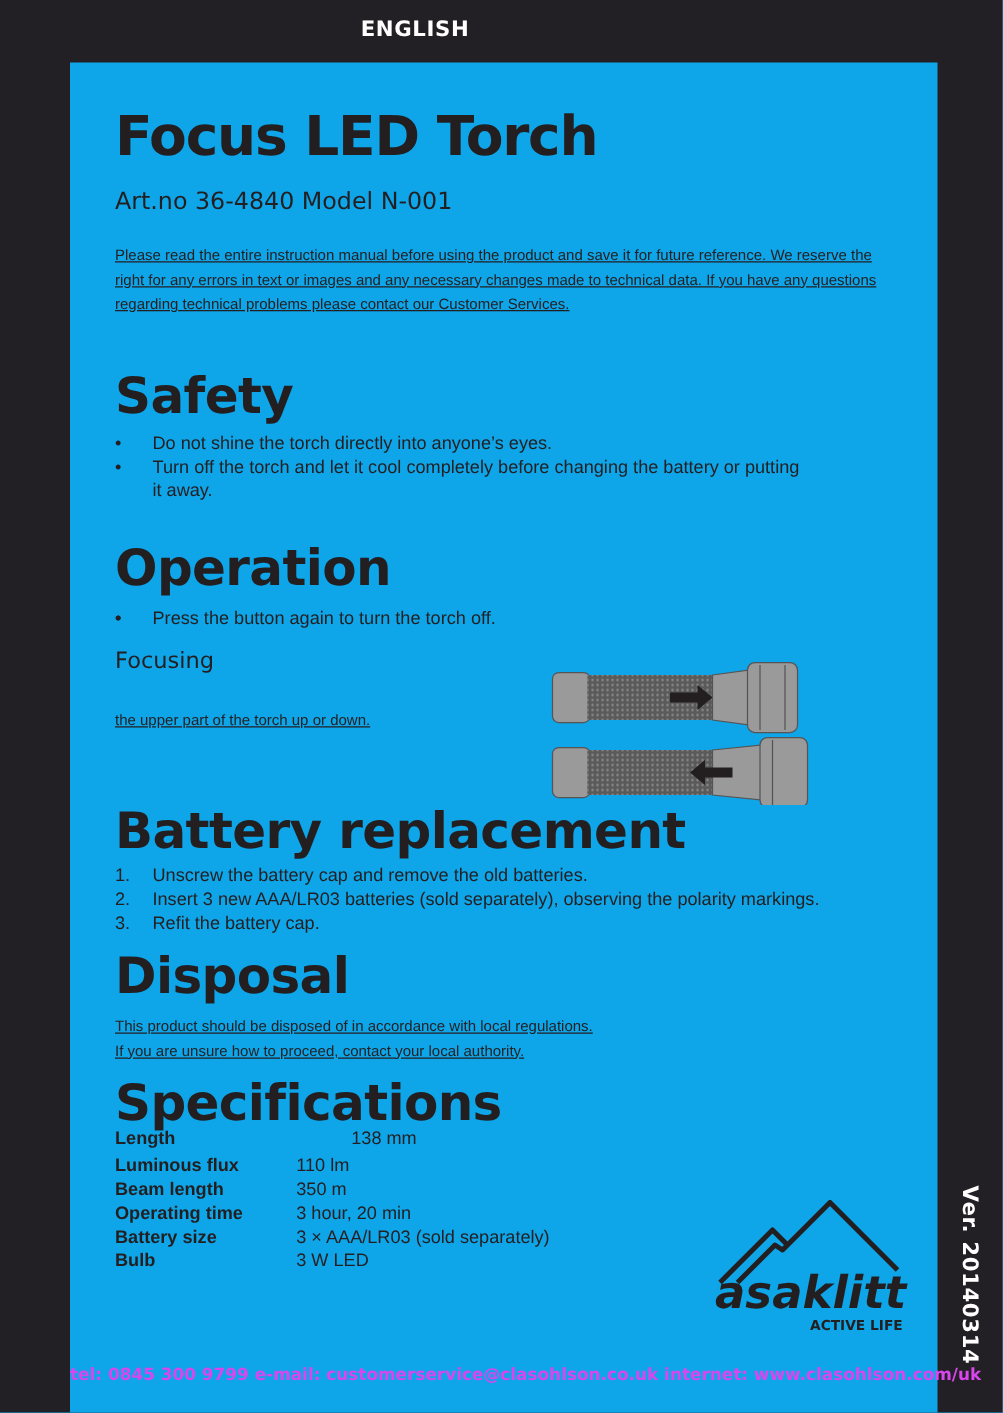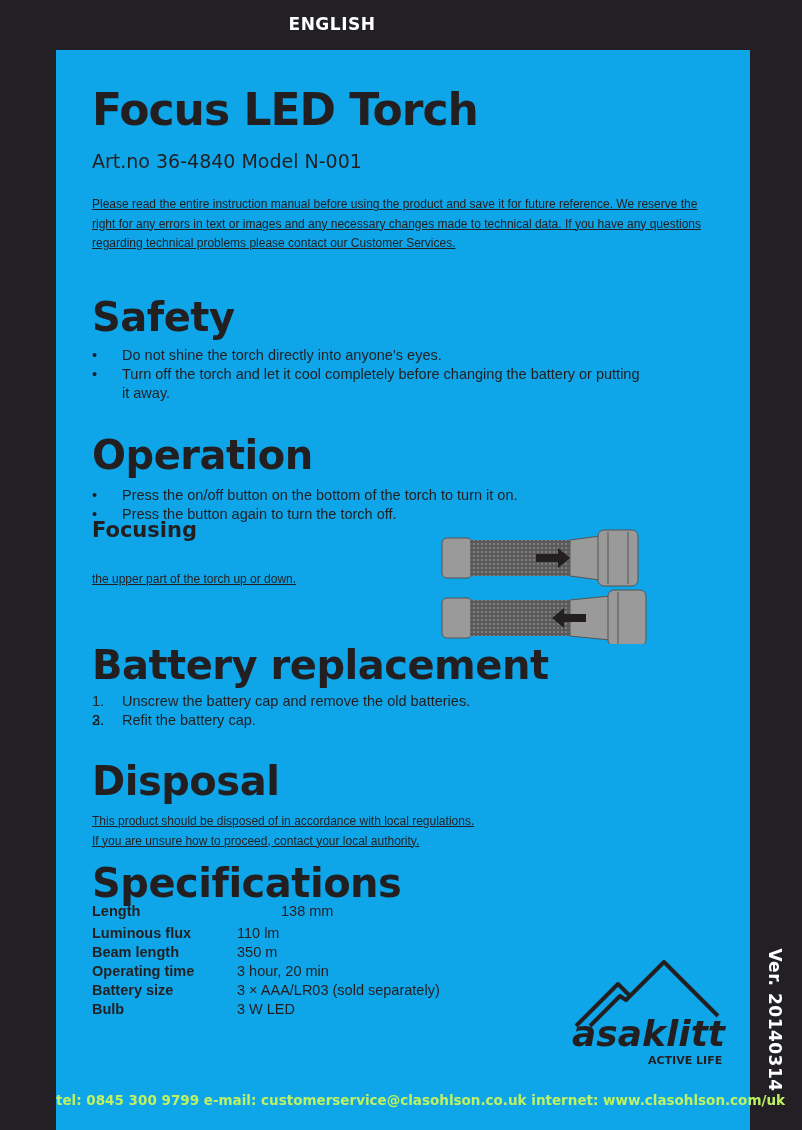--- a/index.html
+++ b/index.html
@@ -5,33 +5,33 @@
   html,body{margin:0;padding:0;}
   body{width:802px;height:1130px;background:#222024;position:relative;overflow:hidden;font-family:"Liberation Sans",sans-serif;color:#231f20;}
   .lang{position:absolute;top:14px;left:0;width:664px;text-align:center;color:#fff;font-family:"DejaVu Sans",sans-serif;font-weight:bold;font-size:17px;letter-spacing:0.5px;}
   .page{position:absolute;left:56px;top:50px;width:694px;height:1096px;background:#0ea5e9;}
   .content{position:absolute;left:36px;top:0;width:620px;}
   h1{position:absolute;top:34px;left:0;margin:0;font-family:"DejaVu Sans",sans-serif;font-weight:bold;font-size:44px;letter-spacing:-1px;color:#231f20;}
   .artno{position:absolute;top:100px;left:0;font-family:"DejaVu Sans",sans-serif;font-size:19px;color:#231f20;}
   .p{font-size:12px;line-height:19.5px;color:#231f20;margin:0;text-decoration:underline;}
   .intro{position:absolute;top:145px;left:0;width:620px;}
   h2{margin:0;font-family:"DejaVu Sans",sans-serif;font-weight:bold;font-size:40px;letter-spacing:-0.5px;color:#231f20;}
-  h3{margin:0;font-family:"DejaVu Sans",sans-serif;font-weight:bold;font-size:21px;color:#231f20;}
+  h3{margin:0;font-family:"DejaVu Sans",sans-serif;font-weight:normal;font-size:18px;color:#231f20;}
   .sec{position:absolute;left:0;}
   ul.bul,ol.num{list-style:none;margin:0;padding:0;}
   ul.bul li,ol.num li{position:relative;padding-left:30px;font-size:14.5px;line-height:19px;}
   .mk{position:absolute;left:0;top:0;}
   .torches{position:absolute;left:348px;top:476px;width:210px;height:118px;}
   .specs{position:absolute;top:852px;left:0;}
   .specrow{display:flex;font-size:14.5px;line-height:19px;}
   .specrow .k{width:145px;font-weight:bold;}
   .logo{position:absolute;left:512px;top:910px;width:170px;height:110px;}
   .ver{position:absolute;left:760px;top:955px;width:30px;height:130px;}
   .ver span{position:absolute;left:50%;top:50%;transform:translate(-50%,-50%) rotate(90deg);white-space:nowrap;color:#fff;font-family:"DejaVu Sans",sans-serif;font-weight:bold;font-size:17px;letter-spacing:0.5px;}
-  .footer{position:absolute;left:56px;top:1092px;color:#bef264;font-family:"DejaVu Sans",sans-serif;font-weight:bold;font-size:13.5px;white-space:nowrap;}
+  .footer{position:absolute;left:56px;top:1092px;color:#d946ef;font-family:"DejaVu Sans",sans-serif;font-weight:bold;font-size:13.5px;white-space:nowrap;}
 </style>
 </head>
 <body>
 
 <div class="lang">ENGLISH</div>
 
 <div class="page">
   <div class="content">
     <h1>Focus LED Torch</h1>
     <div class="artno">Art.no  36-4840  Model  N-001</div>
@@ -41,21 +41,21 @@
       <h2>Safety</h2>
       <ul class="bul" style="margin-top:6px;">
         <li><span class="mk">•</span><span>Do not shine the torch directly into anyone’s eyes.</span></li>
         <li style="width:520px;"><span class="mk">•</span><span>Turn off the torch and let it cool completely before changing the battery or putting it away.</span></li>
       </ul>
     </div>
 
     <div class="sec" style="top:362px;margin-top:20px;">
       <h2>Operation</h2>
       <ul class="bul" style="margin-top:8px;">
-        <li><span class="mk">•</span><span>Press the on/off button on the bottom of the torch to turn it on.</span></li>
+        <li><span class="mk">•</span></li>
         <li><span class="mk">•</span><span>Press the button again to turn the torch off.</span></li>
       </ul>
     </div>
 
     <div class="sec" style="top:468px;">
       <h3>Focusing</h3>
       <p class="p" style="margin-top:8px;">
         <br>
         <span>the upper part of the torch up or down.</span>
       </p>
@@ -86,21 +86,21 @@
           <rect width="4" height="4" fill="#5a5a5a"></rect>
           <circle cx="2" cy="2" r="1" fill="#8a8a8a"></circle>
         </pattern>
       </defs>
     </svg>
 
     <div class="sec" style="top:592px;">
       <h2>Battery replacement</h2>
       <ol class="num" style="margin-top:4px;">
         <li><span class="mk">1.</span><span>Unscrew the battery cap and remove the old batteries.</span></li>
-        <li><span class="mk">2.</span></li>
+        <li><span class="mk">2.</span><span>Insert 3 new AAA/LR03 batteries (sold separately), observing the polarity markings.</span></li>
         <li><span class="mk">3.</span><span>Refit the battery cap.</span></li>
       </ol>
     </div>
 
     <div class="sec" style="top:708px;">
       <h2>Disposal</h2>
       <p class="p" style="margin-top:8px;">
         <span>This product should be disposed of in accordance with local regulations.</span><br>
         <span>If you are unsure how to proceed, contact your local authority.</span>
       </p>

